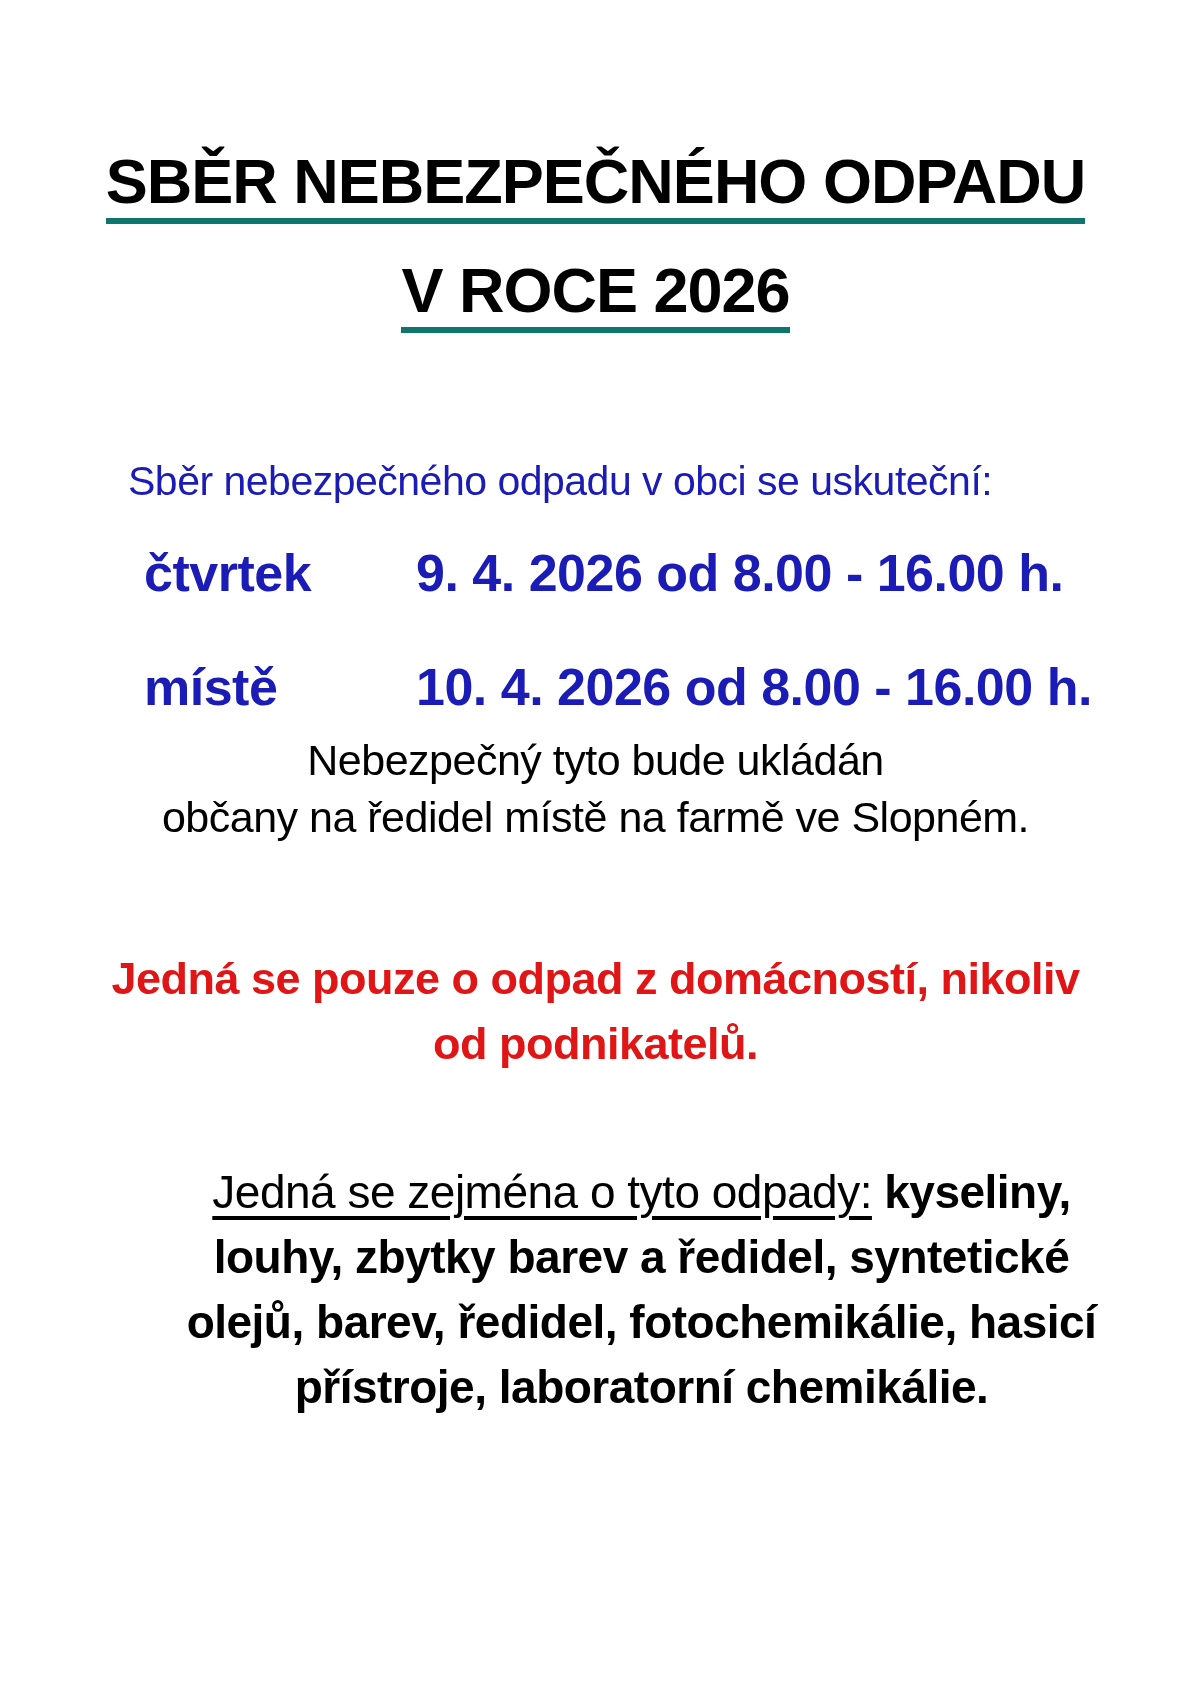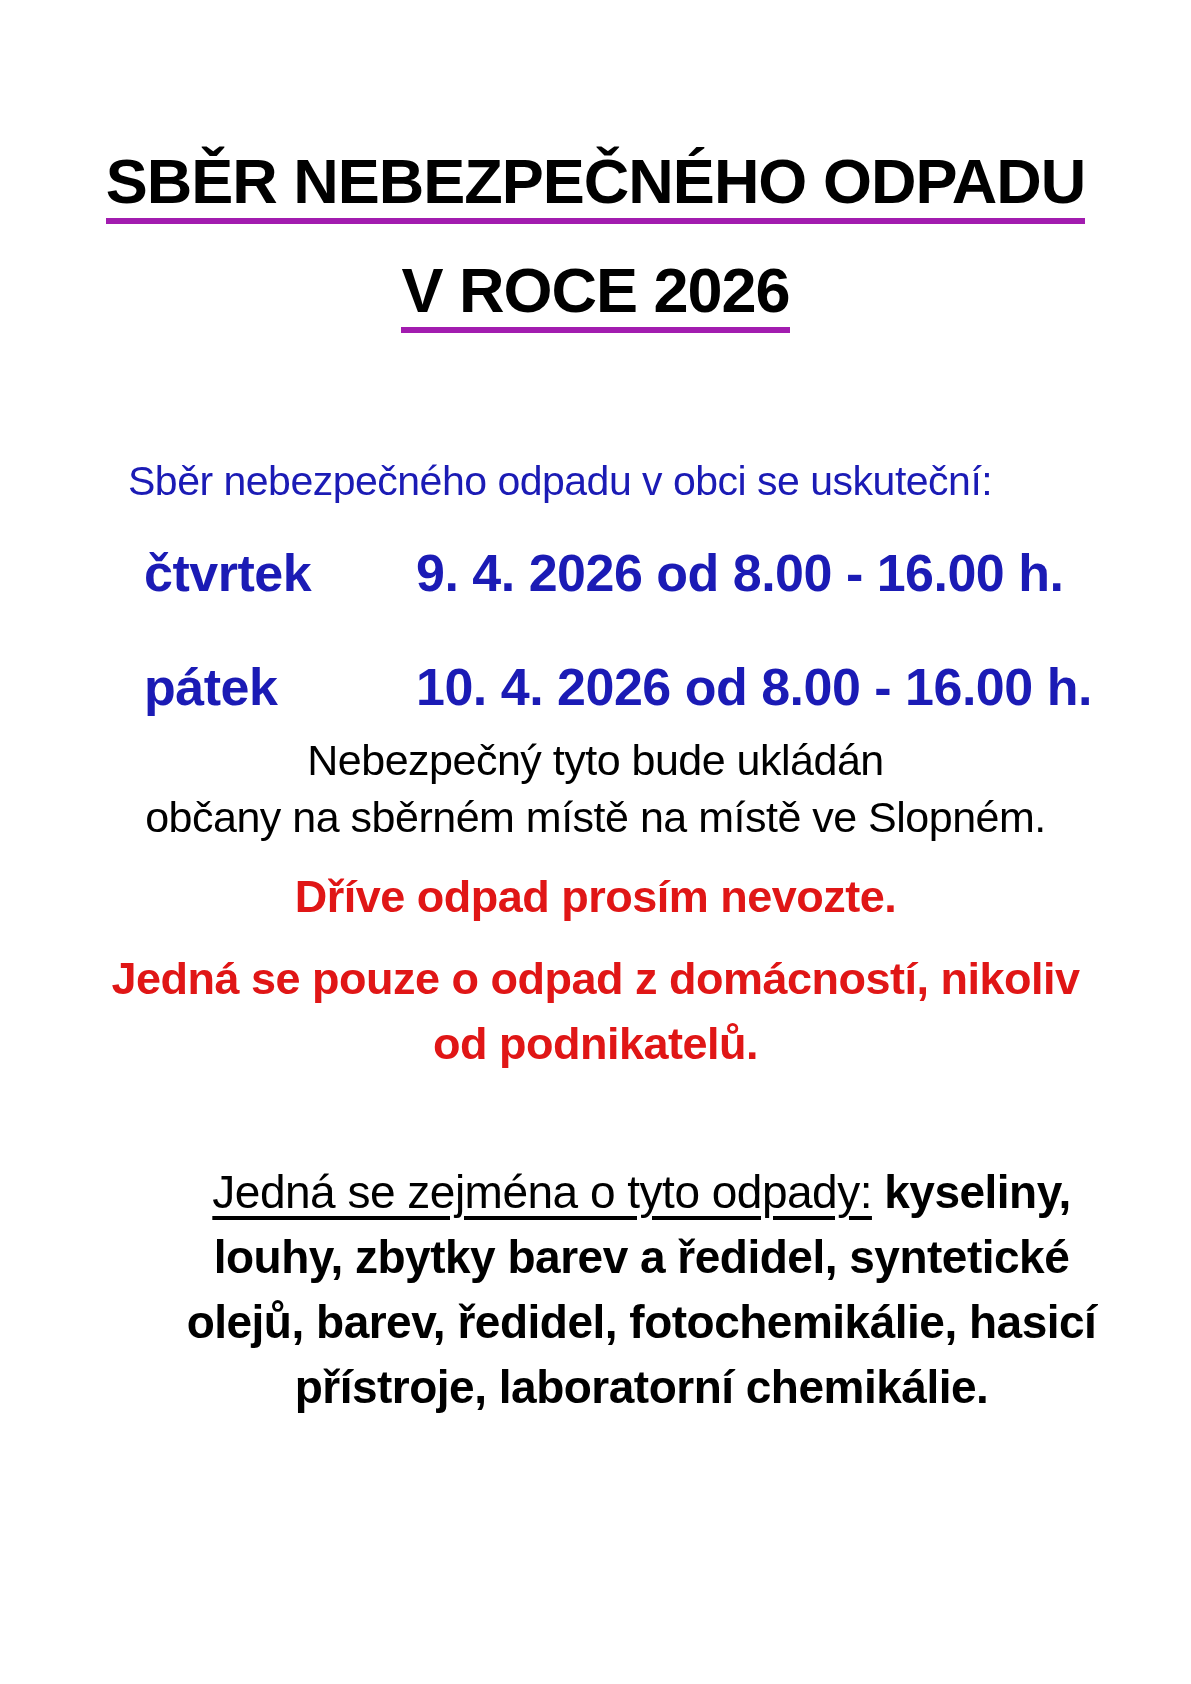--- a/index.html
+++ b/index.html
@@ -27,21 +27,21 @@
     text-align: center;
   }
   
   .title-line {
     font-size: 63px;
     font-weight: bold;
     letter-spacing: -1px;
   }
   .title-line .u {
     display: inline-block;
-    border-bottom: 6px solid #a21caf;
+    border-bottom: 6px solid #0f766e;
     padding-bottom: 5px;
   }
   #title1 { top: 150px; }
   #title2 { top: 259px; }
 
   
   .blue { color: #1b1bb5; }
   #intro {
     top: 461px;
     left: 128px;
@@ -115,29 +115,28 @@
     <span class="u">V ROCE 2026</span>
   </div>
 
   <div class="line blue" id="intro">Sběr nebezpečného odpadu v obci se uskuteční:</div>
 
   <div class="line blue day-row" id="day1">
     <span class="day-cell">čtvrtek</span><span>9. 4. 2026 od 8.00 - 16.00 h.</span>
   </div>
 
   <div class="line blue day-row" id="day2">
-    <span class="day-cell">pátek</span><span>10. 4. 2026 od 8.00 - 16.00 h.</span>
+    <span class="day-cell">místě</span><span>10. 4. 2026 od 8.00 - 16.00 h.</span>
   </div>
 
   <div class="line center" id="location">
     <div>Nebezpečný tyto bude ukládán</div>
-    <div>občany na sběrném místě na místě ve Slopném.</div>
+    <div>občany na ředidel místě na farmě ve Slopném.</div>
   </div>
 
-  <div class="line center red" id="warn1">Dříve odpad prosím nevozte.</div>
 
   <div class="line center red" id="warn2">
     <div>Jedná se pouze o odpad z domácností, nikoliv</div>
     <div>od podnikatelů.</div>
   </div>
 
   <div class="line center" id="waste">
     <div><span class="lead">Jedná se zejména o tyto odpady:</span> <span>kyseliny,</span></div>
     <div>louhy, zbytky barev a ředidel, syntetické</div>
     <div>olejů, barev, ředidel, fotochemikálie, hasicí</div>

